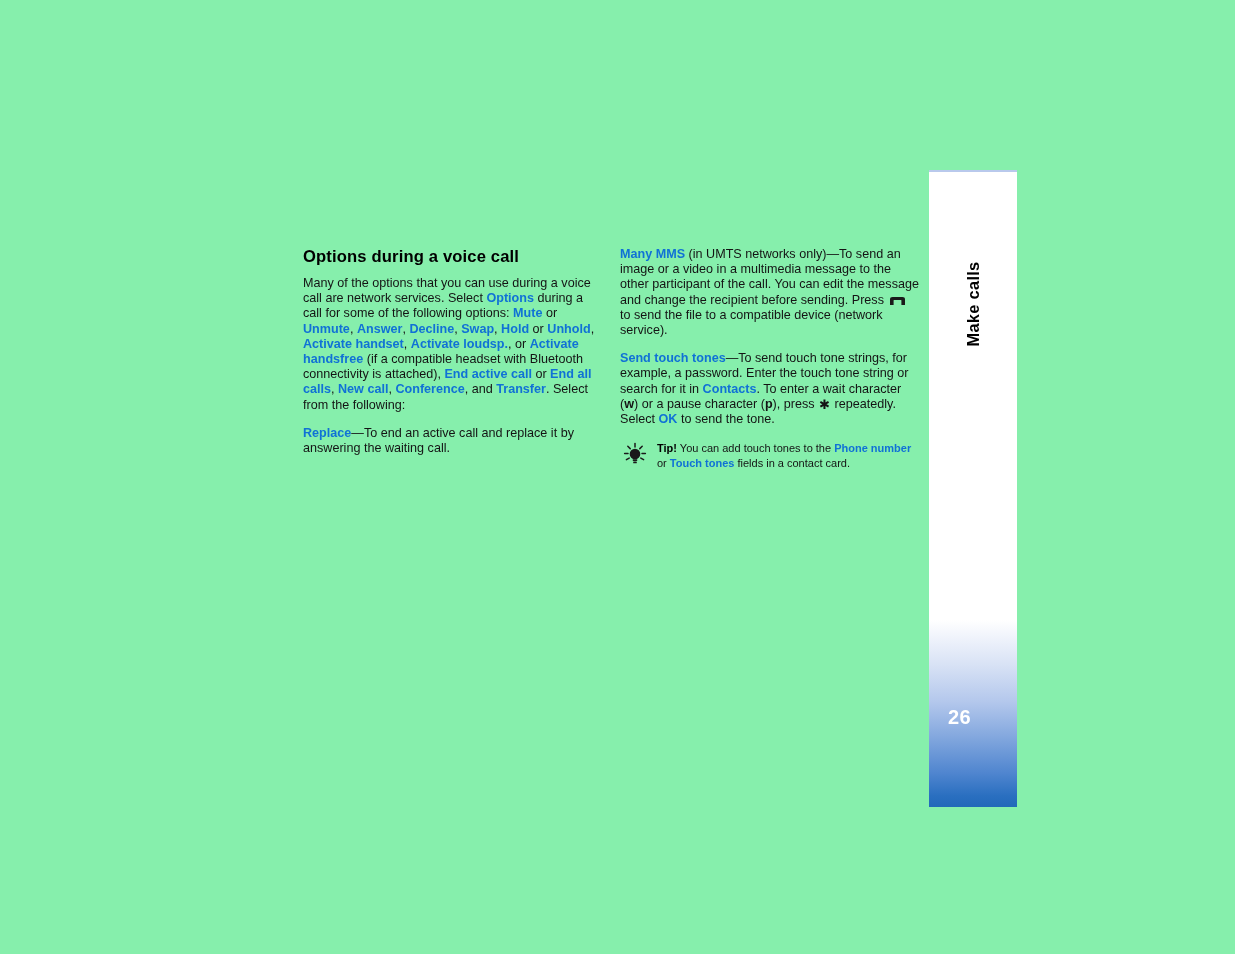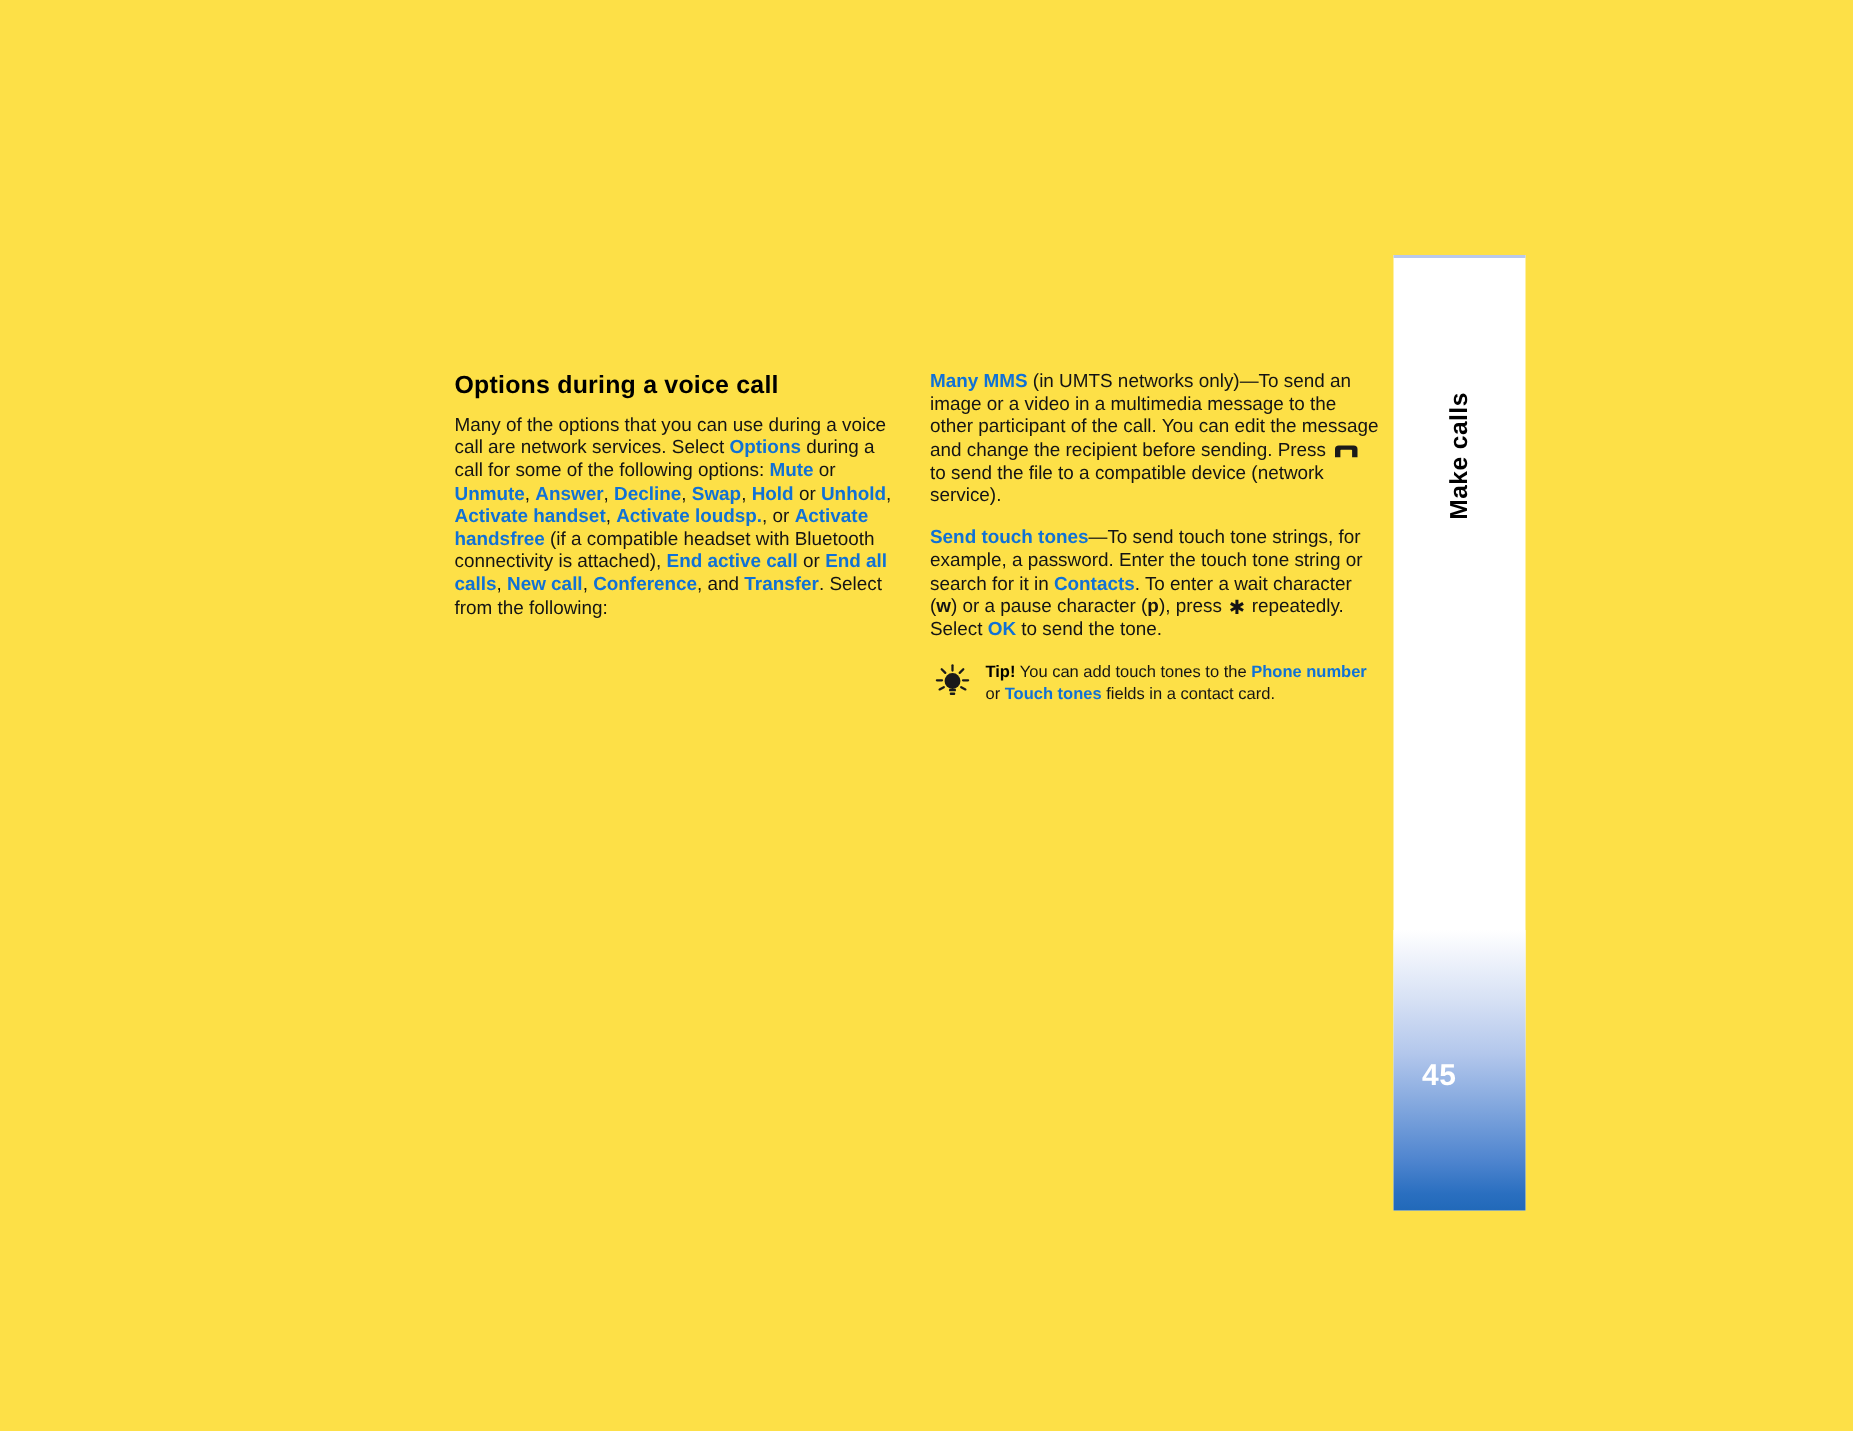--- a/index.html
+++ b/index.html
@@ -13,21 +13,21 @@
     position: relative;
     font-family: "Liberation Sans", sans-serif;
     color: #000000;
     overflow: hidden;
   }
 
   
   #page {
     position: absolute;
     inset: 0;
-    background: #fde047;
+    background: #86efac;
   }
 
   
   .column {
     position: absolute;
     top: 247px;
     width: 300px;
     font-size: 12.6px;
     line-height: 15.2px;
     color: #141414;
@@ -156,20 +156,21 @@
 <body>
 
 <div id="page">
 
   <div class="column" id="col-left">
 
     <h2 class="section-title">Options during a voice call</h2>
 
     <p class="body-text"><span>Many of the options that you can use during a voice call are network services. Select </span><span class="lnk">Options</span><span> during a call for some of the following options: </span><span class="lnk">Mute</span><span> or </span><span class="lnk">Unmute</span><span>, </span><span class="lnk">Answer</span><span>, </span><span class="lnk">Decline</span><span>, </span><span class="lnk">Swap</span><span>, </span><span class="lnk">Hold</span><span> or </span><span class="lnk">Unhold</span><span>, </span><span class="lnk">Activate handset</span><span>, </span><span class="lnk">Activate loudsp.</span><span>, or </span><span class="lnk">Activate handsfree</span><span> (if a compatible headset with Bluetooth connectivity is attached), </span><span class="lnk">End active call</span><span> or </span><span class="lnk">End all calls</span><span>, </span><span class="lnk">New call</span><span>, </span><span class="lnk">Conference</span><span>, and </span><span class="lnk">Transfer</span><span>. Select from the following:</span></p>
 
+    <p class="body-text"><span class="lnk">Replace</span><span>—To end an active call and replace it by answering the waiting call.</span></p>
 
   </div>
 
   <div class="column" id="col-right">
 
     <p class="body-text"><span class="lnk">Many MMS</span><span> (in UMTS networks only)—To send an image or a video in a multimedia message to the other participant of the call. You can edit the message and change the recipient before sending. Press </span><span class="sendkey-icon"><svg width="17" height="9" viewBox="0 0 17 9">
             <path d="M1 9 L1 3.4 Q1 1 3.6 1 L13.4 1 Q16 1 16 3.4 L16 9 L12.4 9 L12.4 4.2 Q12.4 3.9 12 3.9 L5 3.9 Q4.6 3.9 4.6 4.2 L4.6 9 Z" fill="#1a1a1a"></path>
           </svg></span><span> to send the file to a compatible device (network service).</span></p>
 
     <p class="body-text"><span class="lnk">Send touch tones</span><span>—To send touch tone strings, for example, a password. Enter the touch tone string or search for it in </span><span class="lnk">Contacts</span><span>. To enter a wait character (</span><span class="kbd">w</span><span>) or a pause character (</span><span class="kbd">p</span><span>), press </span><span class="star-glyph">✱</span><span> repeatedly. Select </span><span class="lnk">OK</span><span> to send the tone.</span></p>
@@ -192,16 +193,16 @@
         </svg>
       </span>
       <span class="tip-lead">Tip!</span><span> You can add touch tones to the </span><span class="lnk">Phone number</span><span> or </span><span class="lnk">Touch tones</span><span> fields in a contact card.</span>
     </div>
 
   </div>
 
   <div id="sidebar">
     <div id="sidebar-gradient"></div>
     <div id="chapter-label">Make calls</div>
-    <div id="page-number">45</div>
+    <div id="page-number">26</div>
   </div>
 
 </div>
 
 </body></html>

